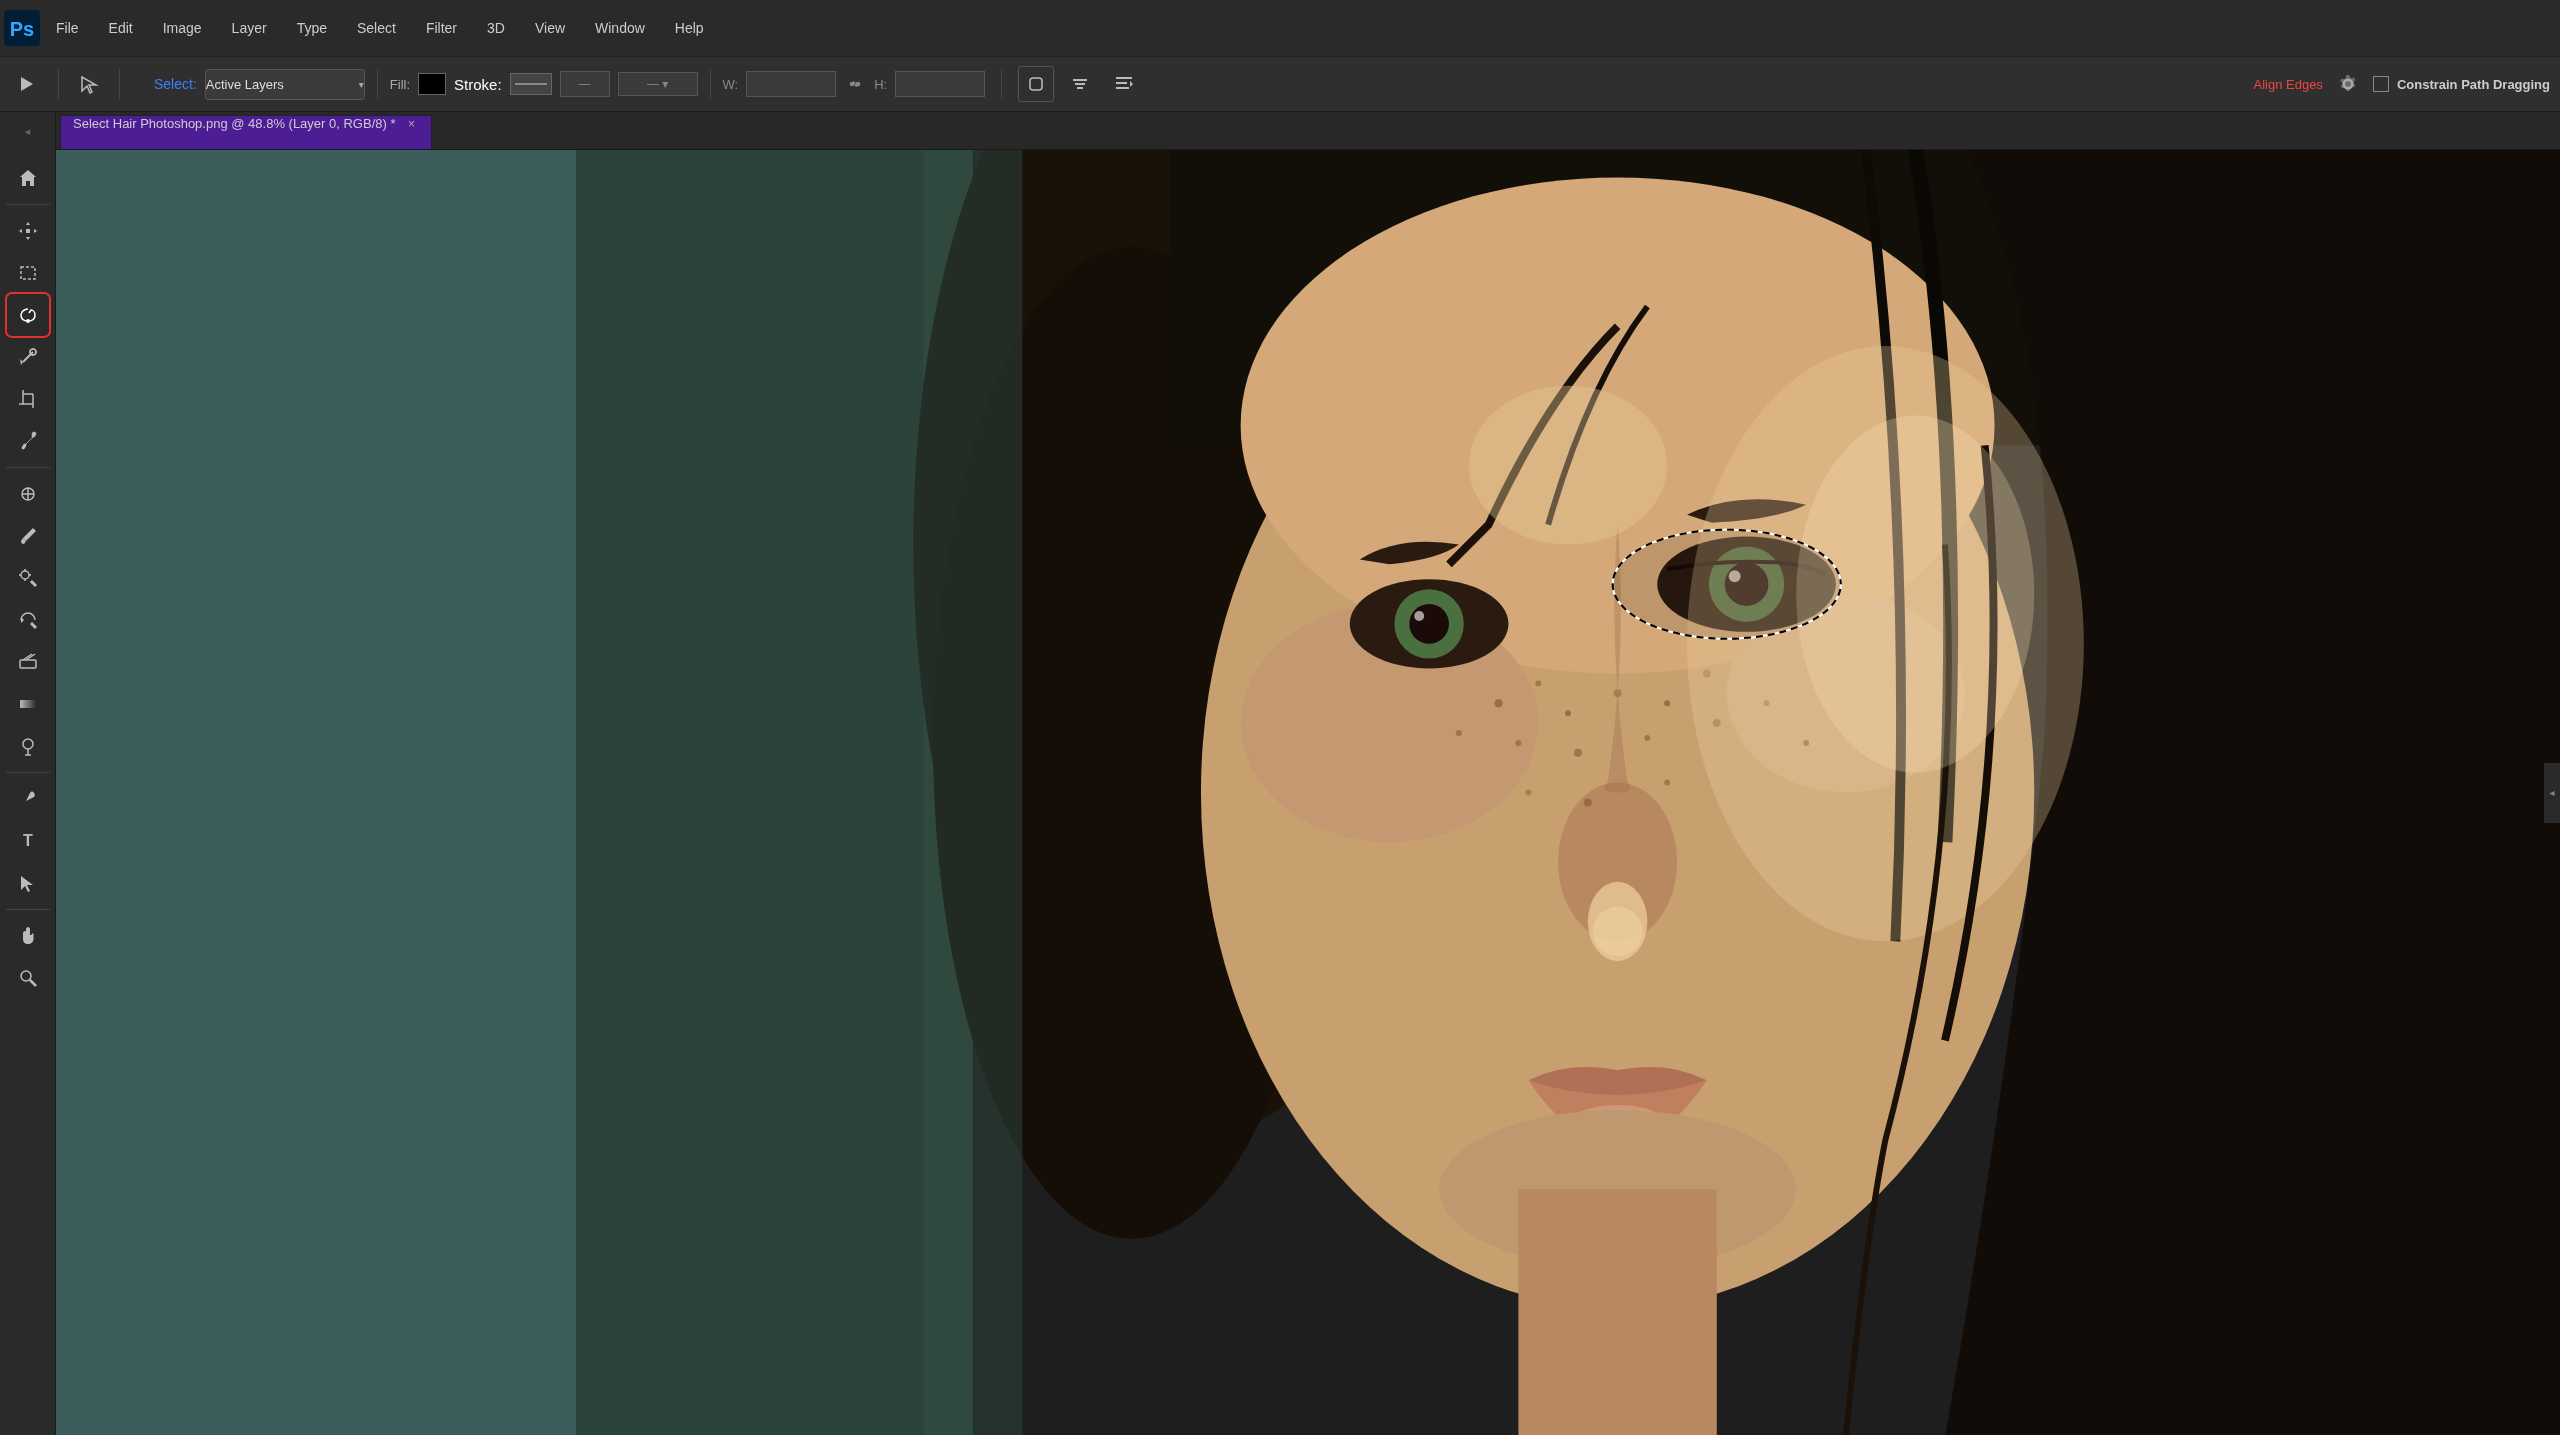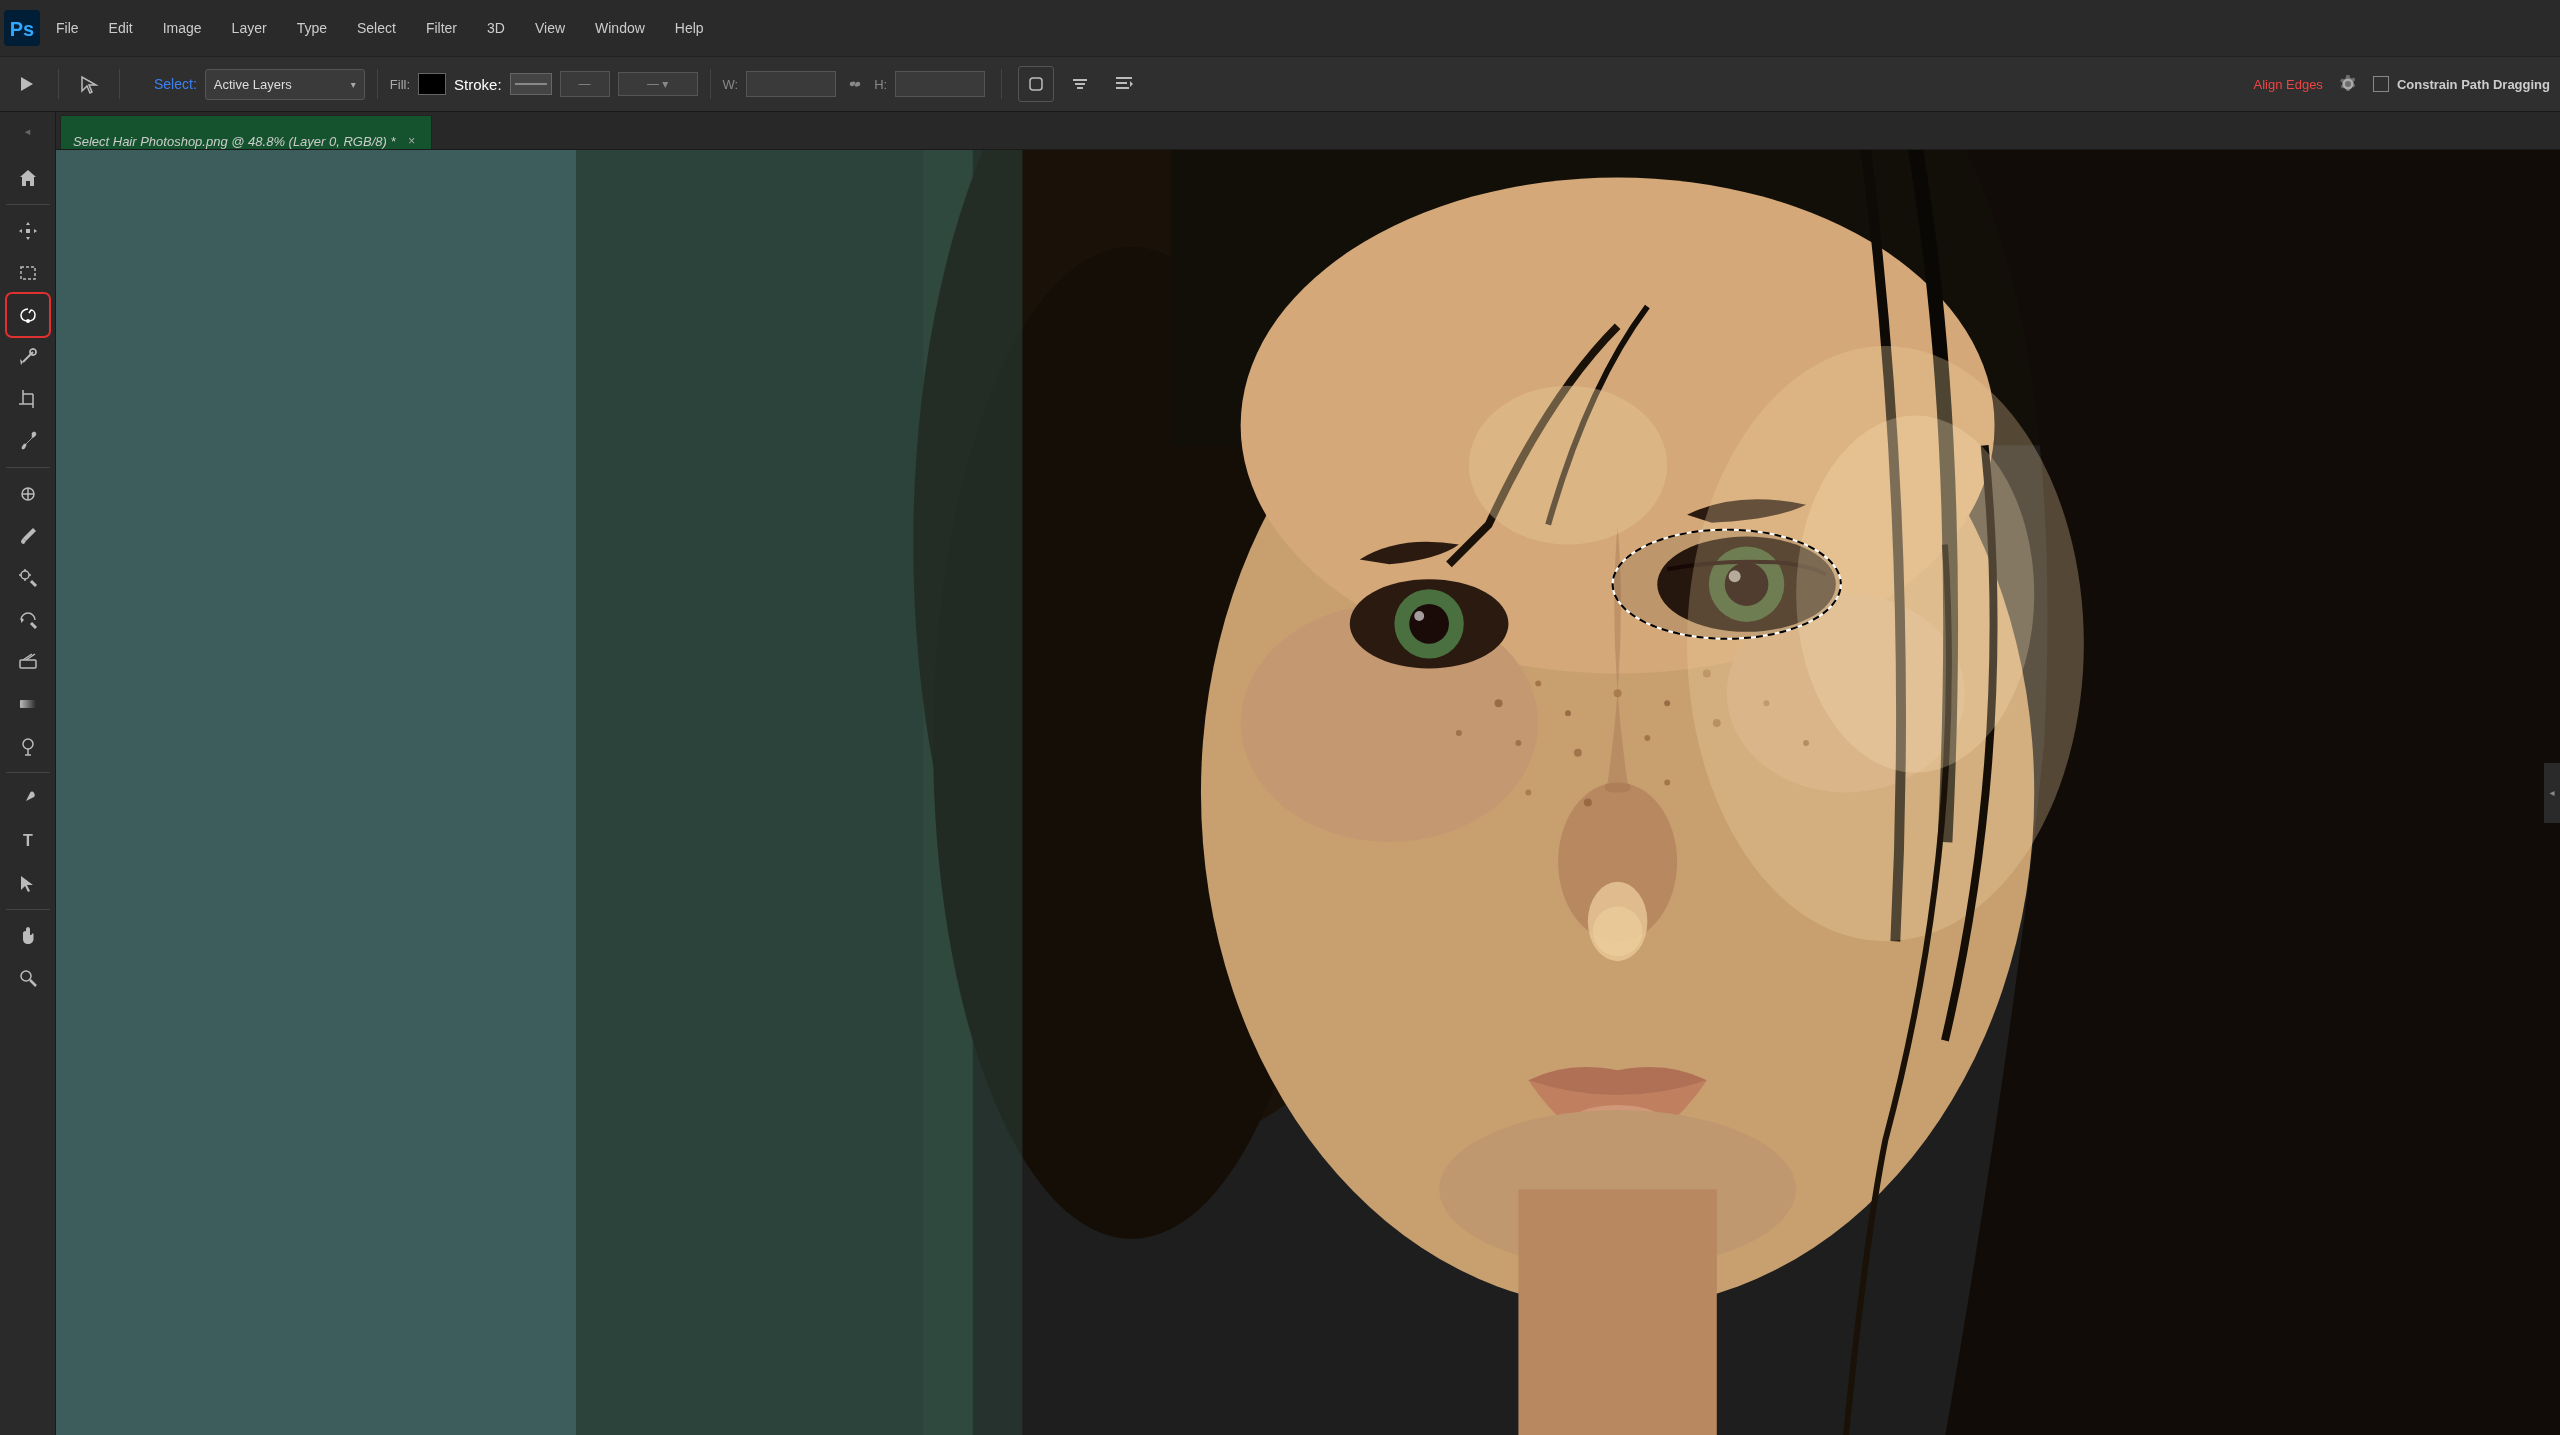--- a/index.html
+++ b/index.html
@@ -67,21 +67,21 @@
       color: #3b82f6;
       font-size: 14px;
       margin-left: 22px;
     }
 
     .select-dropdown {
       background: #3a3a3a;
       border: 1px solid #555;
       color: #ddd;
       font-size: 13px;
-      padding: 4px 8px;
+      padding: 4px 0;
       border-radius: 3px;
       height: 31px;
       display: flex;
       align-items: center;
       gap: 6px;
       cursor: pointer;
       min-width: 160px;
     }
     .select-dropdown .arrow { font-size: 10px; color: #aaa; margin-left: auto; }
 
@@ -203,32 +203,31 @@
       display: flex;
       align-items: flex-end;
       padding-left: 60px;
       border-bottom: 1px solid #1a1a1a;
       position: relative;
       z-index: 99;
     }
 
     .doc-tab {
       height: 34px;
-      background: #14532d;
+      background: #4c1d95;
       border: 1px solid #222;
       border-bottom: none;
       display: flex;
-      align-items: flex-end;
+      align-items: flex-start;
       padding: 0 12px;
       gap: 8px;
       font-size: 13px;
       color: #ccc;
       cursor: pointer;
       white-space: nowrap;
-      font-style: italic;
     }
 
     .tab-close {
       font-size: 12px;
       color: #aaa;
       cursor: pointer;
       width: 16px;
       height: 16px;
       display: flex;
       align-items: center;

